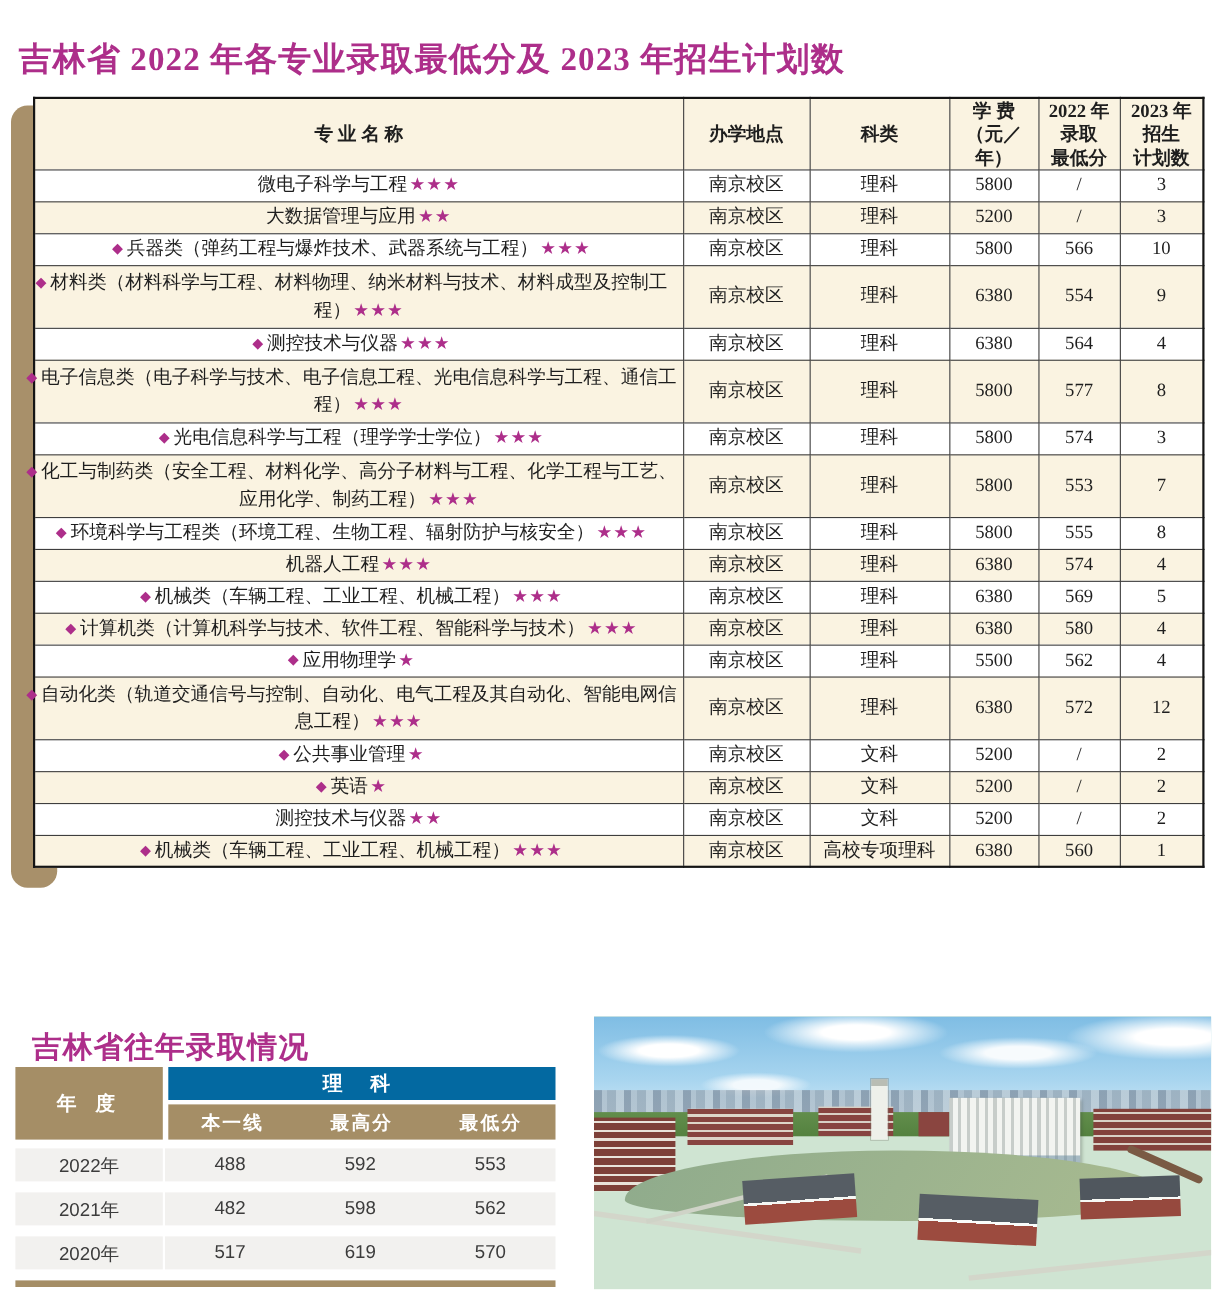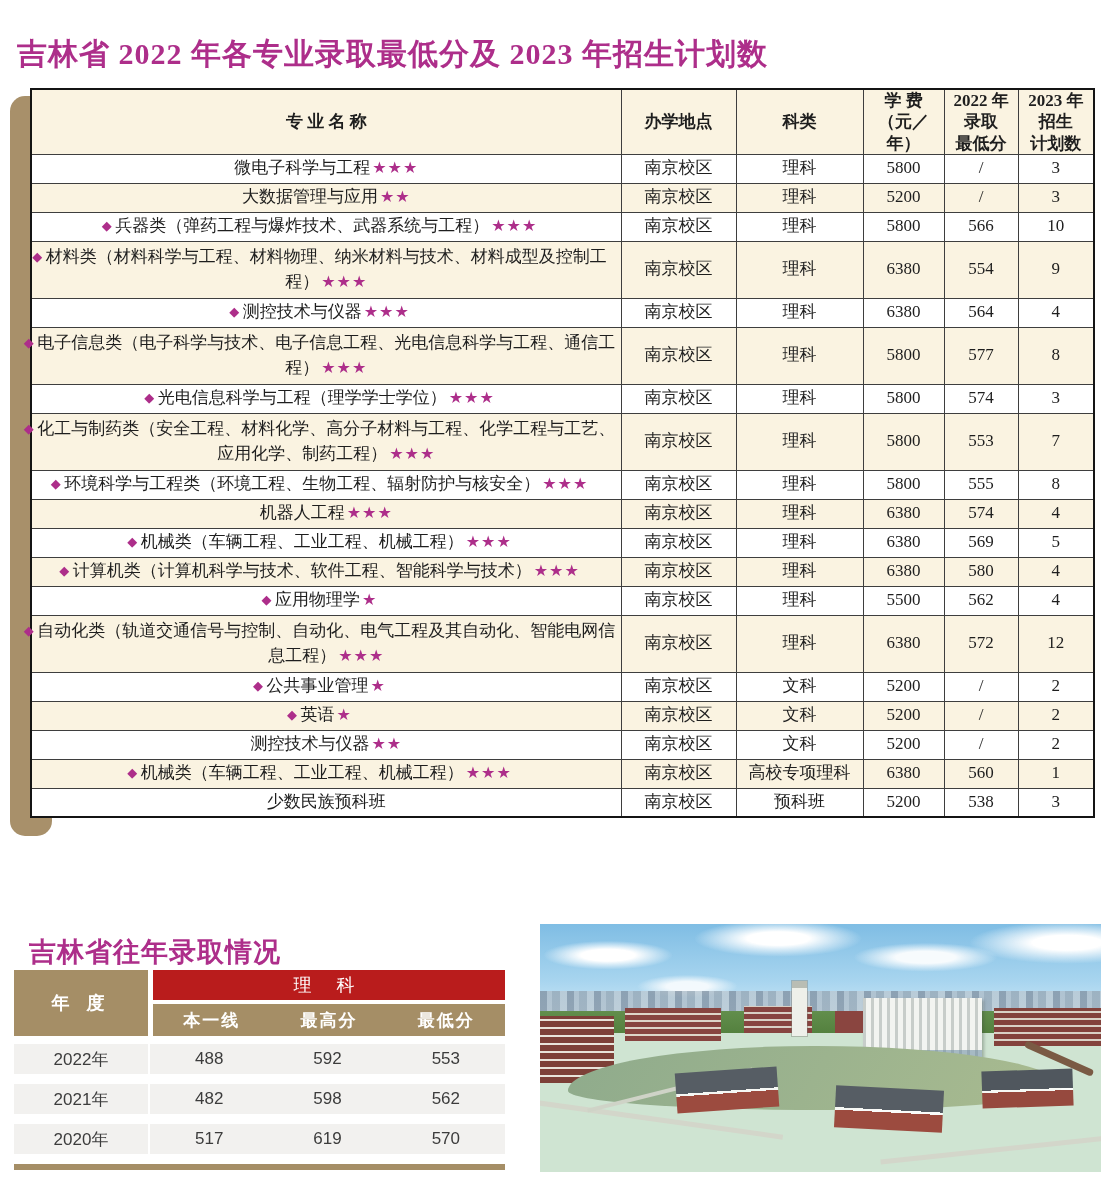--- a/index.html
+++ b/index.html
@@ -42,21 +42,21 @@
   .stars{color:#ad2e8a;letter-spacing:1px;margin-left:2px;font-size:16px;}
   
   .hist{position:absolute;left:14px;top:970px;width:491px;font-family:"Liberation Sans","DejaVu Sans",sans-serif;}
   .hist-head{position:relative;height:66px;}
   .hd-year{
     position:absolute;left:0;top:0;width:134px;height:66px;background:#a58e66;color:#fff;
     font-weight:bold;font-size:18px;letter-spacing:6px;display:flex;align-items:center;justify-content:center;
   }
   .hd-right{position:absolute;left:139px;top:0;right:0;height:66px;}
   .hd-group{
-    height:30px;background:#b91c1c;color:#fff;font-weight:normal;font-size:18px;letter-spacing:10px;
+    height:30px;background:#0369a1;color:#fff;font-weight:bold;font-size:18px;letter-spacing:10px;
     display:flex;align-items:center;justify-content:center;
   }
   .hd-sub{
     margin-top:4px;height:32px;background:#a58e66;color:#fff;font-weight:bold;font-size:17px;
     display:grid;grid-template-columns:repeat(3,1fr);align-items:center;text-align:center;letter-spacing:2px;
   }
   .hist-rows{margin-top:8px;}
   .hist-row{display:grid;grid-template-columns:134px 1fr;column-gap:2px;height:30px;margin-bottom:10px;}
   .hr-year{background:#f2f1ef;display:flex;align-items:center;justify-content:center;font-size:17px;color:#3c3c3c;}
   .hr-vals{background:#f2f1ef;display:grid;grid-template-columns:repeat(3,1fr);align-items:center;text-align:center;font-size:17px;color:#3c3c3c;}
@@ -293,28 +293,20 @@
             <td>2</td>
           </tr>
           <tr>
             <td class="col-name"><span class="diamond">◆</span><span>机械类（车辆工程、工业工程、机械工程）</span><span class="stars">★★★</span></td>
             <td>南京校区</td>
             <td>高校专项理科</td>
             <td>6380</td>
             <td>560</td>
             <td>1</td>
           </tr>
-          <tr>
-            <td class="col-name"><span class="diamond"></span><span>少数民族预科班</span></td>
-            <td>南京校区</td>
-            <td>预科班</td>
-            <td>5200</td>
-            <td>538</td>
-            <td>3</td>
-          </tr>
         </tbody>
     </table>
   </div>
 
   <h2 class="title-history">吉林省往年录取情况</h2>
 
   <div class="hist">
     <div class="hist-head">
       <div class="hd-year">年 度</div>
       <div class="hd-right">

